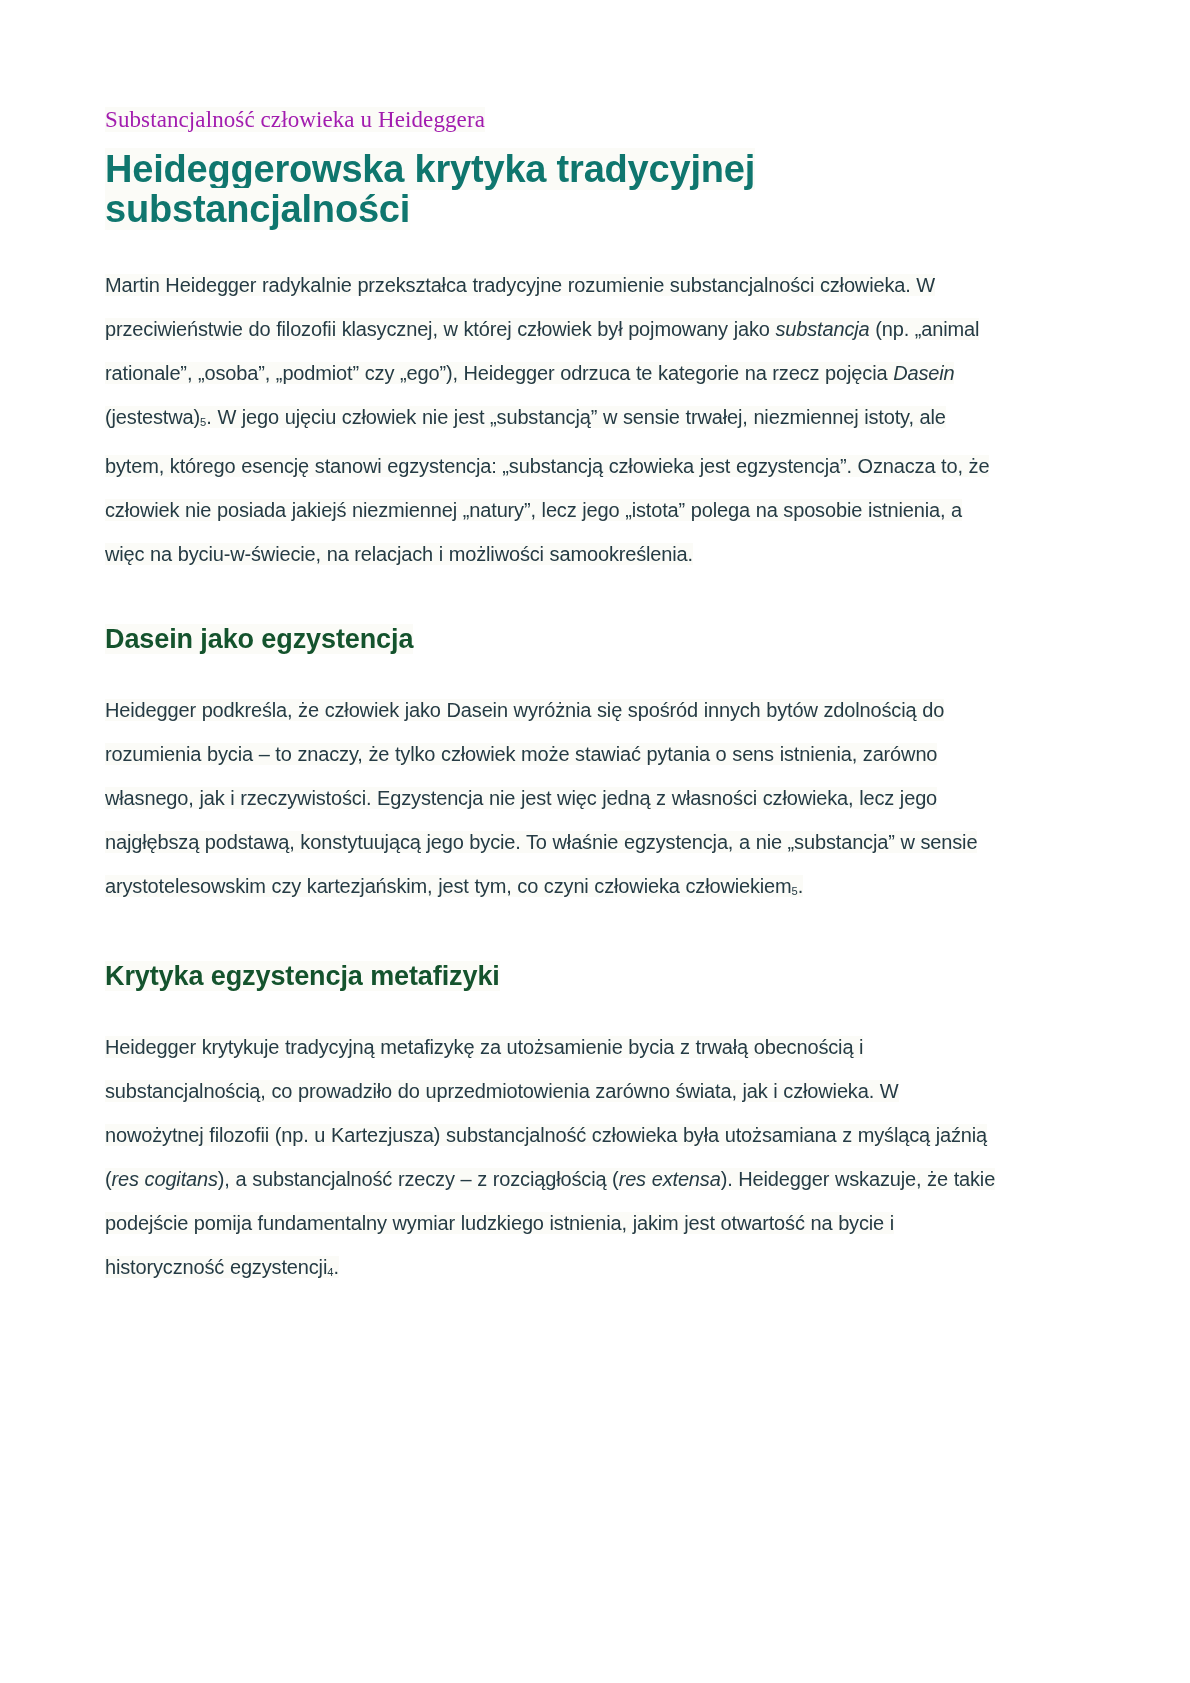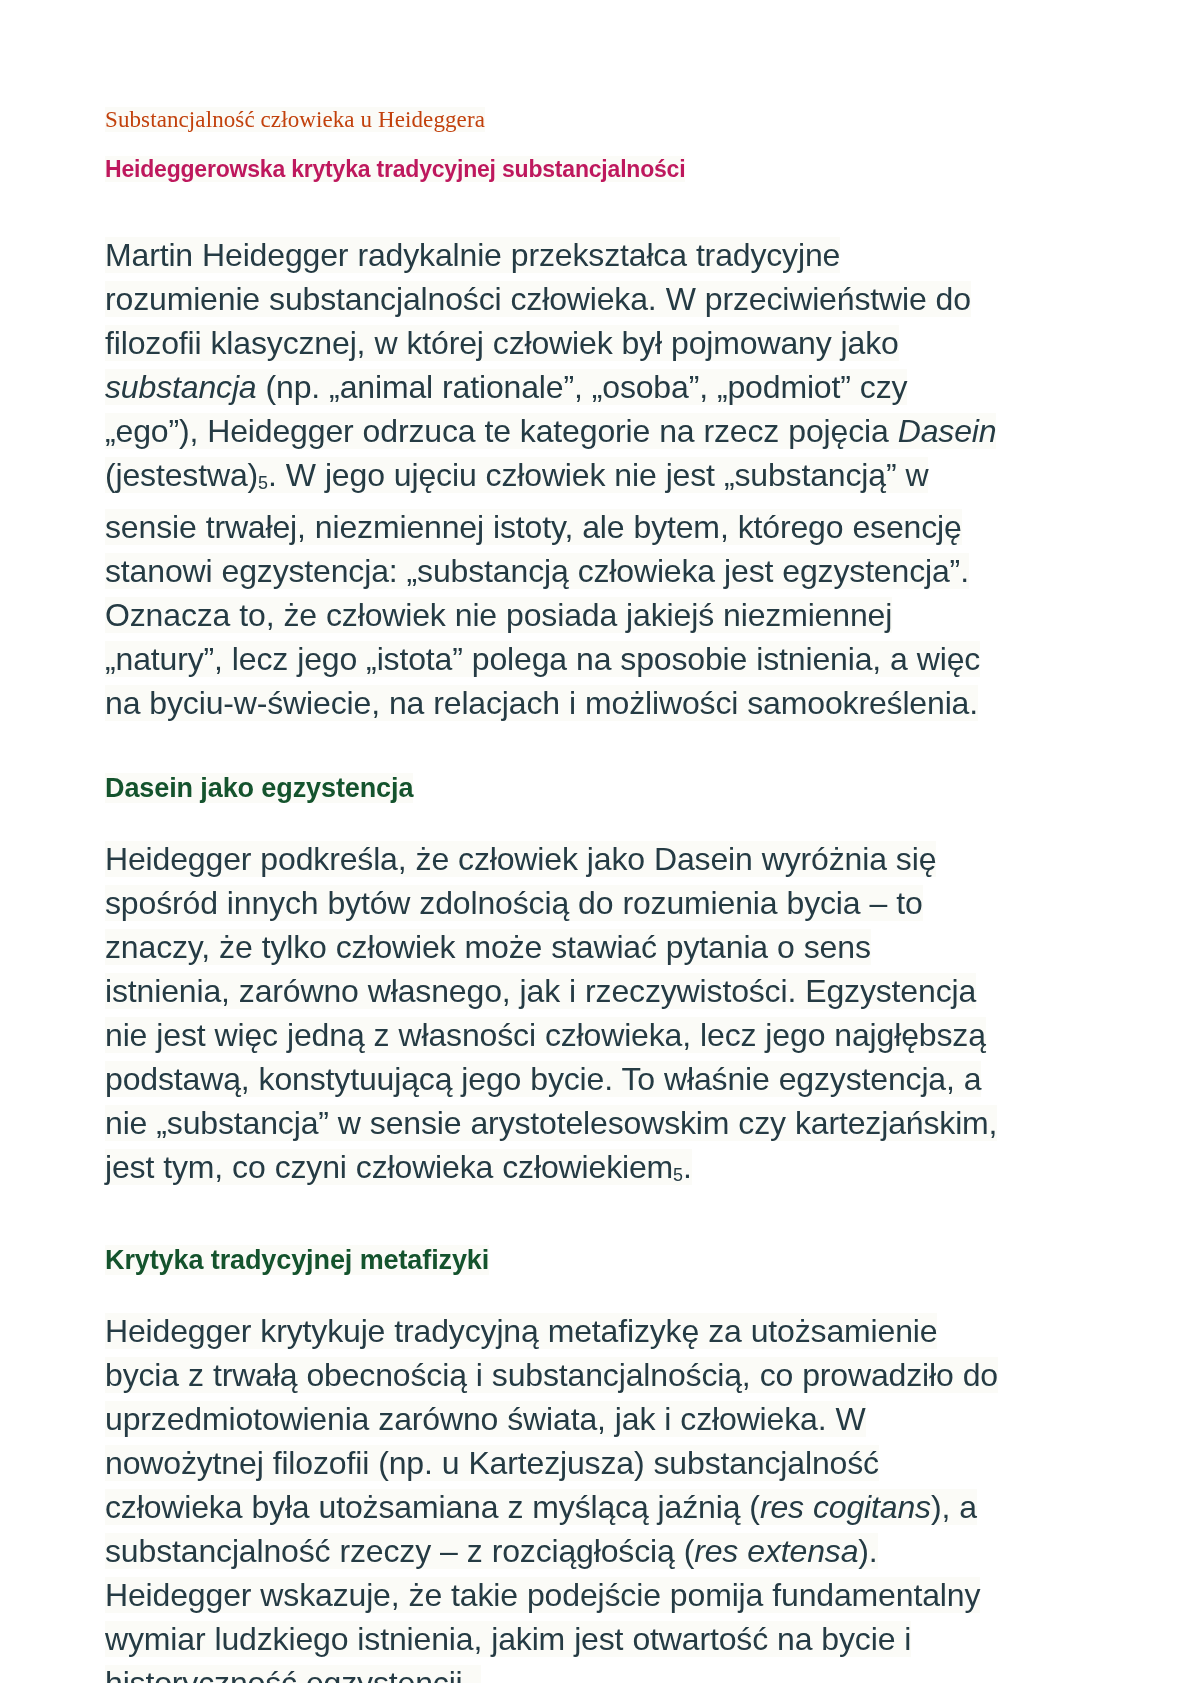--- a/index.html
+++ b/index.html
@@ -19,45 +19,45 @@
     width: 1190px;
     height: 1683px;
     background: #ffffff;
     box-sizing: border-box;
     padding: 105px 190px 0 105px;
   }
   .doc-header {
     font-family: "Liberation Serif", serif;
     font-size: 23px;
     line-height: 30px;
-    color: #c2410c;
+    color: #a21caf;
     margin: 0 0 14px 0;
     letter-spacing: 0.1px;
   }
   h1.section-title {
     font-family: "Liberation Sans", sans-serif;
-    font-size: 23px;
+    font-size: 38px;
     line-height: 40px;
     font-weight: bold;
-    margin: 0 0 44px 0;
+    margin: 0 0 34px 0;
     letter-spacing: -0.2px;
-    color: #be185d;
+    color: #0f766e;
   }
   h2.sub-title {
     font-family: "Liberation Sans", sans-serif;
     font-size: 27px;
     line-height: 38px;
     font-weight: bold;
     margin: 44px 0 30px 0;
     letter-spacing: -0.1px;
     color: #14532d;
   }
   p.body-text {
     font-family: "Liberation Sans", sans-serif;
-    font-size: 32px;
+    font-size: 20px;
     line-height: 44px;
     font-weight: normal;
     margin: 0 0 0 0;
     color: #253b44;
     letter-spacing: -0.15px;
     word-spacing: 0.3px;
     text-align: left;
   }
   .tint {
     background: #fbfbf7;
@@ -92,19 +92,19 @@
       <p class="body-text"><span class="tint"><span>Martin Heidegger radykalnie przekształca tradycyjne rozumienie substancjalności człowieka. W przeciwieństwie do filozofii klasycznej, w której człowiek był pojmowany jako </span><em>substancja</em><span> (np. „animal rationale”, „osoba”, „podmiot” czy „ego”), Heidegger odrzuca te kategorie na rzecz pojęcia </span><em>Dasein</em><span> (jestestwa)</span><sup class="fn">5</sup><span>. W jego ujęciu człowiek nie jest „substancją” w sensie trwałej, niezmiennej istoty, ale bytem, którego esencję stanowi egzystencja: „substancją człowieka jest egzystencja”. Oznacza to, że człowiek nie posiada jakiejś niezmiennej „natury”, lecz jego „istota” polega na sposobie istnienia, a więc na byciu-w-świecie, na relacjach i możliwości samookreślenia.</span></span></p>
     </div>
     <div>
       <h2 class="sub-title">
         <span class="tint">Dasein jako egzystencja</span>
       </h2>
       <p class="body-text"><span class="tint"><span>Heidegger podkreśla, że człowiek jako Dasein wyróżnia się spośród innych bytów zdolnością do rozumienia bycia – to znaczy, że tylko człowiek może stawiać pytania o sens istnienia, zarówno własnego, jak i rzeczywistości. Egzystencja nie jest więc jedną z własności człowieka, lecz jego najgłębszą podstawą, konstytuującą jego bycie. To właśnie egzystencja, a nie „substancja” w sensie arystotelesowskim czy kartezjańskim, jest tym, co czyni człowieka człowiekiem</span><sup class="fn">5</sup><span>.</span></span></p>
     </div>
     <div>
       <h2 class="sub-title">
-        <span class="tint">Krytyka tradycyjnej metafizyki</span>
+        <span class="tint">Krytyka egzystencja metafizyki</span>
       </h2>
       <p class="body-text"><span class="tint"><span>Heidegger krytykuje tradycyjną metafizykę za utożsamienie bycia z trwałą obecnością i substancjalnością, co prowadziło do uprzedmiotowienia zarówno świata, jak i człowieka. W nowożytnej filozofii (np. u Kartezjusza) substancjalność człowieka była utożsamiana z myślącą jaźnią (</span><em>res cogitans</em><span>), a substancjalność rzeczy – z rozciągłością (</span><em>res extensa</em><span>). Heidegger wskazuje, że takie podejście pomija fundamentalny wymiar ludzkiego istnienia, jakim jest otwartość na bycie i historyczność egzystencji</span><sup class="fn">4</sup><span>.</span></span></p>
     </div>
   </div>
 
 </div>
 
 </body></html>

